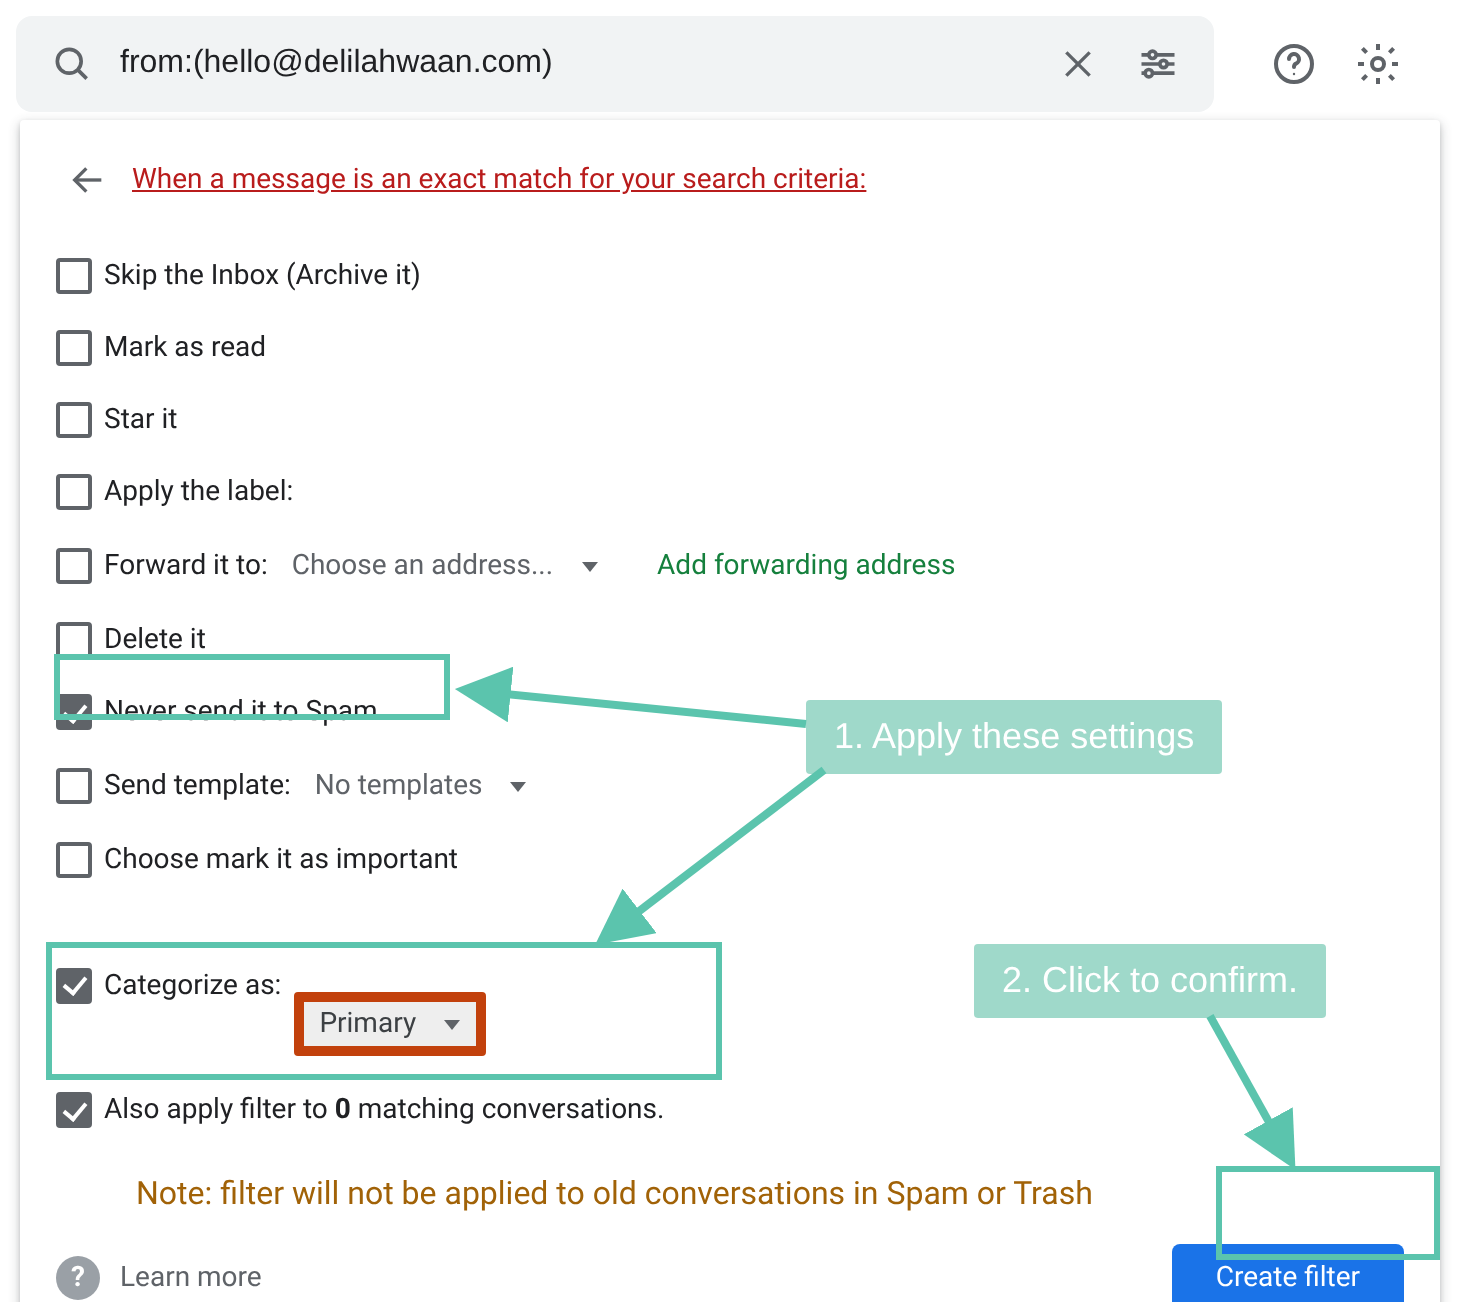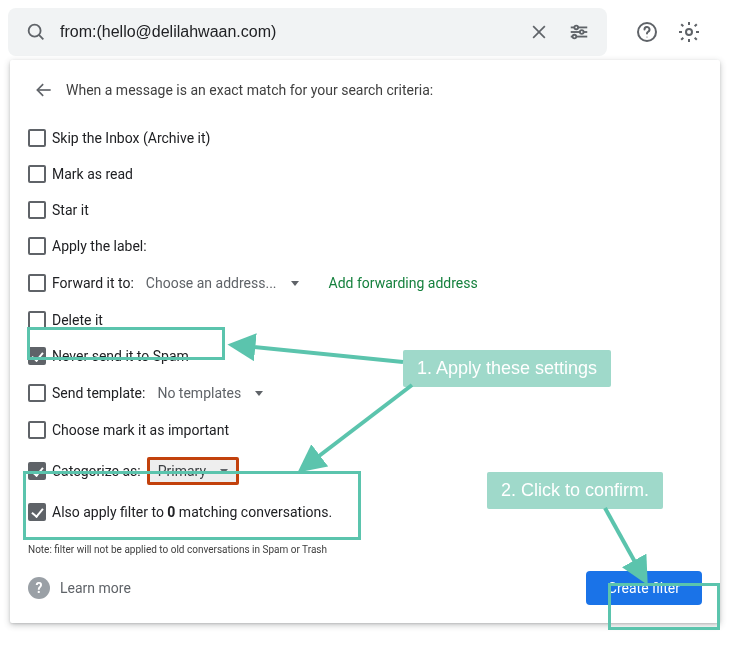--- a/index.html
+++ b/index.html
@@ -68,21 +68,21 @@
       border-radius: 2px;
       padding: 14px 18px 18px 18px;
     }
     .panel-header {
       display: flex;
       align-items: center;
       gap: 6px;
       padding-bottom: 8px;
     }
     .panel-header .back-icon { width: 32px; height: 32px; }
-    .panel-header .heading { font-size: 14px; color: #404040; }
+    .panel-header .heading { font-size: 14px; color: #b91c1c; text-decoration: underline; }
 
     .options { margin-top: 6px; }
     .option-row {
       display: flex;
       align-items: center;
       gap: 6px;
       padding: 9px 0;
       font-size: 14px;
       color: #202124;
       position: relative;
@@ -113,38 +113,40 @@
     .row-label { white-space: nowrap; }
     .inline-select {
       display: inline-flex;
       align-items: center;
       gap: 8px;
       color: #5f6368;
       padding: 2px 6px;
     }
     .inline-select.boxed {
       background: #eee;
-      border: 3px solid #c2410c;
+      border: 5px solid #c2410c;
       border-radius: 2px;
       color: #3c4043;
       padding: 3px 8px;
+      margin-top: 39px;
     }
     .caret {
       width: 0; height: 0;
       border-left: 4px solid transparent;
       border-right: 4px solid transparent;
       border-top: 5px solid #5f6368;
       margin-left: 6px;
     }
     .link { color: #15803d; cursor: pointer; font-size: 14px; margin-left: 18px; }
 
     .note-row {
-      font-size: 10px;
-      color: #404040;
+      font-size: 16px;
+      color: #a16207;
       padding: 14px 0 8px 0;
+      margin-left: 40px;
     }
     .footer-row {
       display: flex;
       align-items: center;
       justify-content: space-between;
       padding-top: 8px;
     }
     .learn-more {
       display: flex;
       align-items: center;

